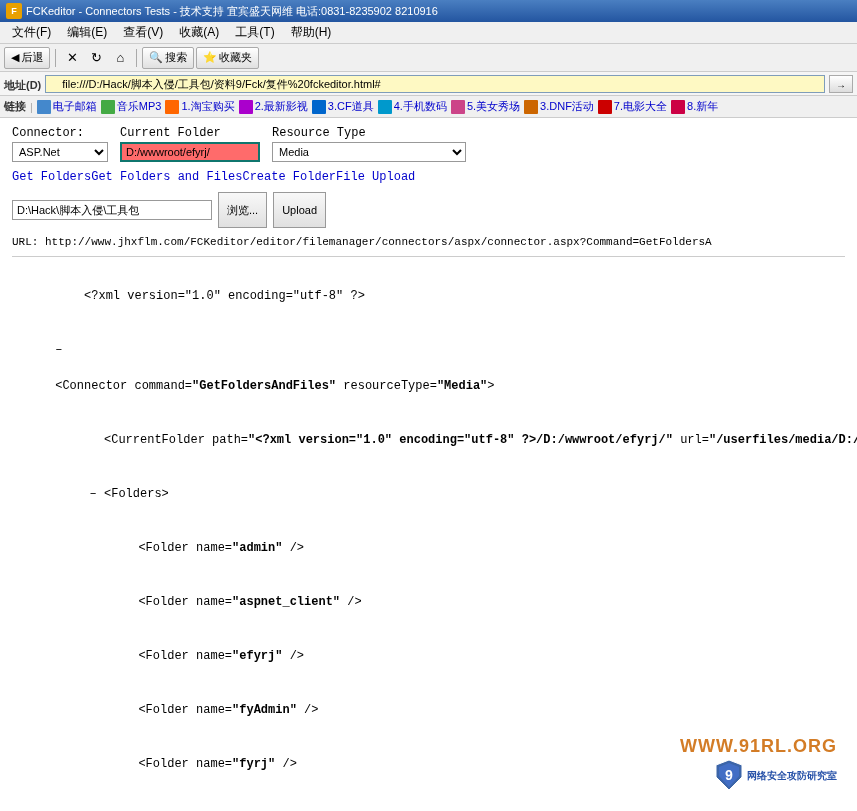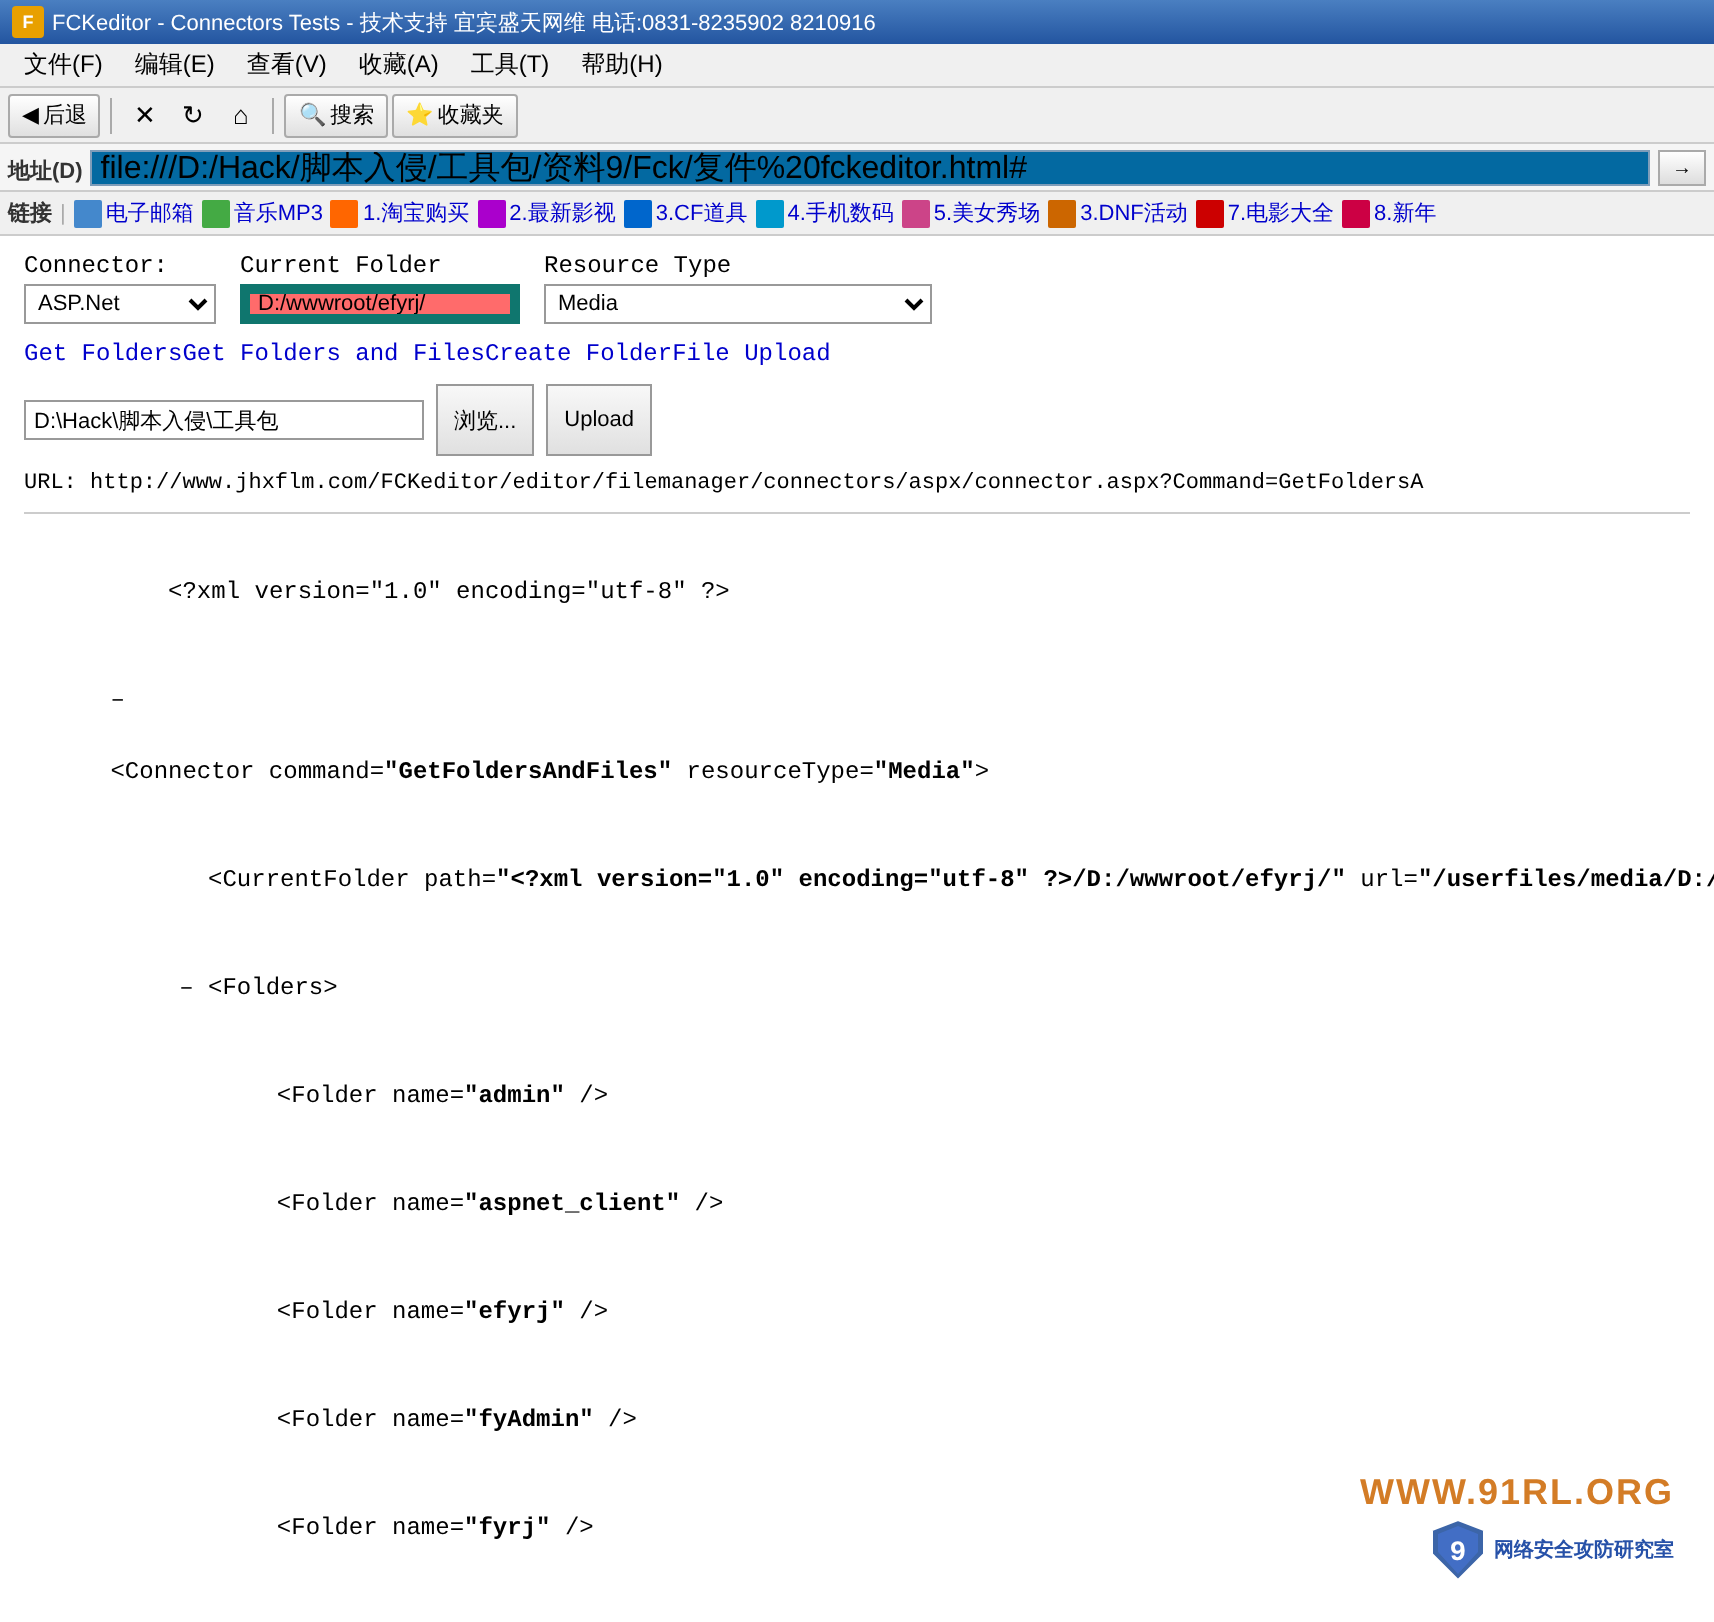--- a/index.html
+++ b/index.html
@@ -108,24 +108,24 @@
     }
     .address-label {
       font-weight: bold;
       color: #333;
       min-width: 28px;
     }
     .address-input {
       flex: 1;
       height: 18px;
       border: 1px solid #7f9db9;
-      padding: 0 4px;
-      font-size: 16px;
-      font-family: 'Tahoma', sans-serif;
-      background: #0369a1;
+      padding: 0 16px;
+      font-size: 11px;
+      font-family: 'Tahoma', sans-serif;
+      background: #fef9c3;
     }
     .address-go-btn {
       height: 18px;
       border: 1px solid #aaa;
       background: linear-gradient(to bottom, #fff, #ddd);
       padding: 0 6px;
       cursor: pointer;
       font-size: 10px;
     }
 
@@ -186,21 +186,21 @@
     }
     .form-select {
       border: 1px solid #999;
       height: 20px;
       font-size: 11px;
       padding: 0 2px;
       background: #fff;
       cursor: pointer;
     }
     .folder-input {
-      border: 5px solid #0f766e;
+      border: 2px solid #0f766e;
       height: 20px;
       background: #ff6b6b;
       color: #000;
       font-size: 11px;
       padding: 0 4px;
       width: 140px;
     }
 
     
     .action-links {

